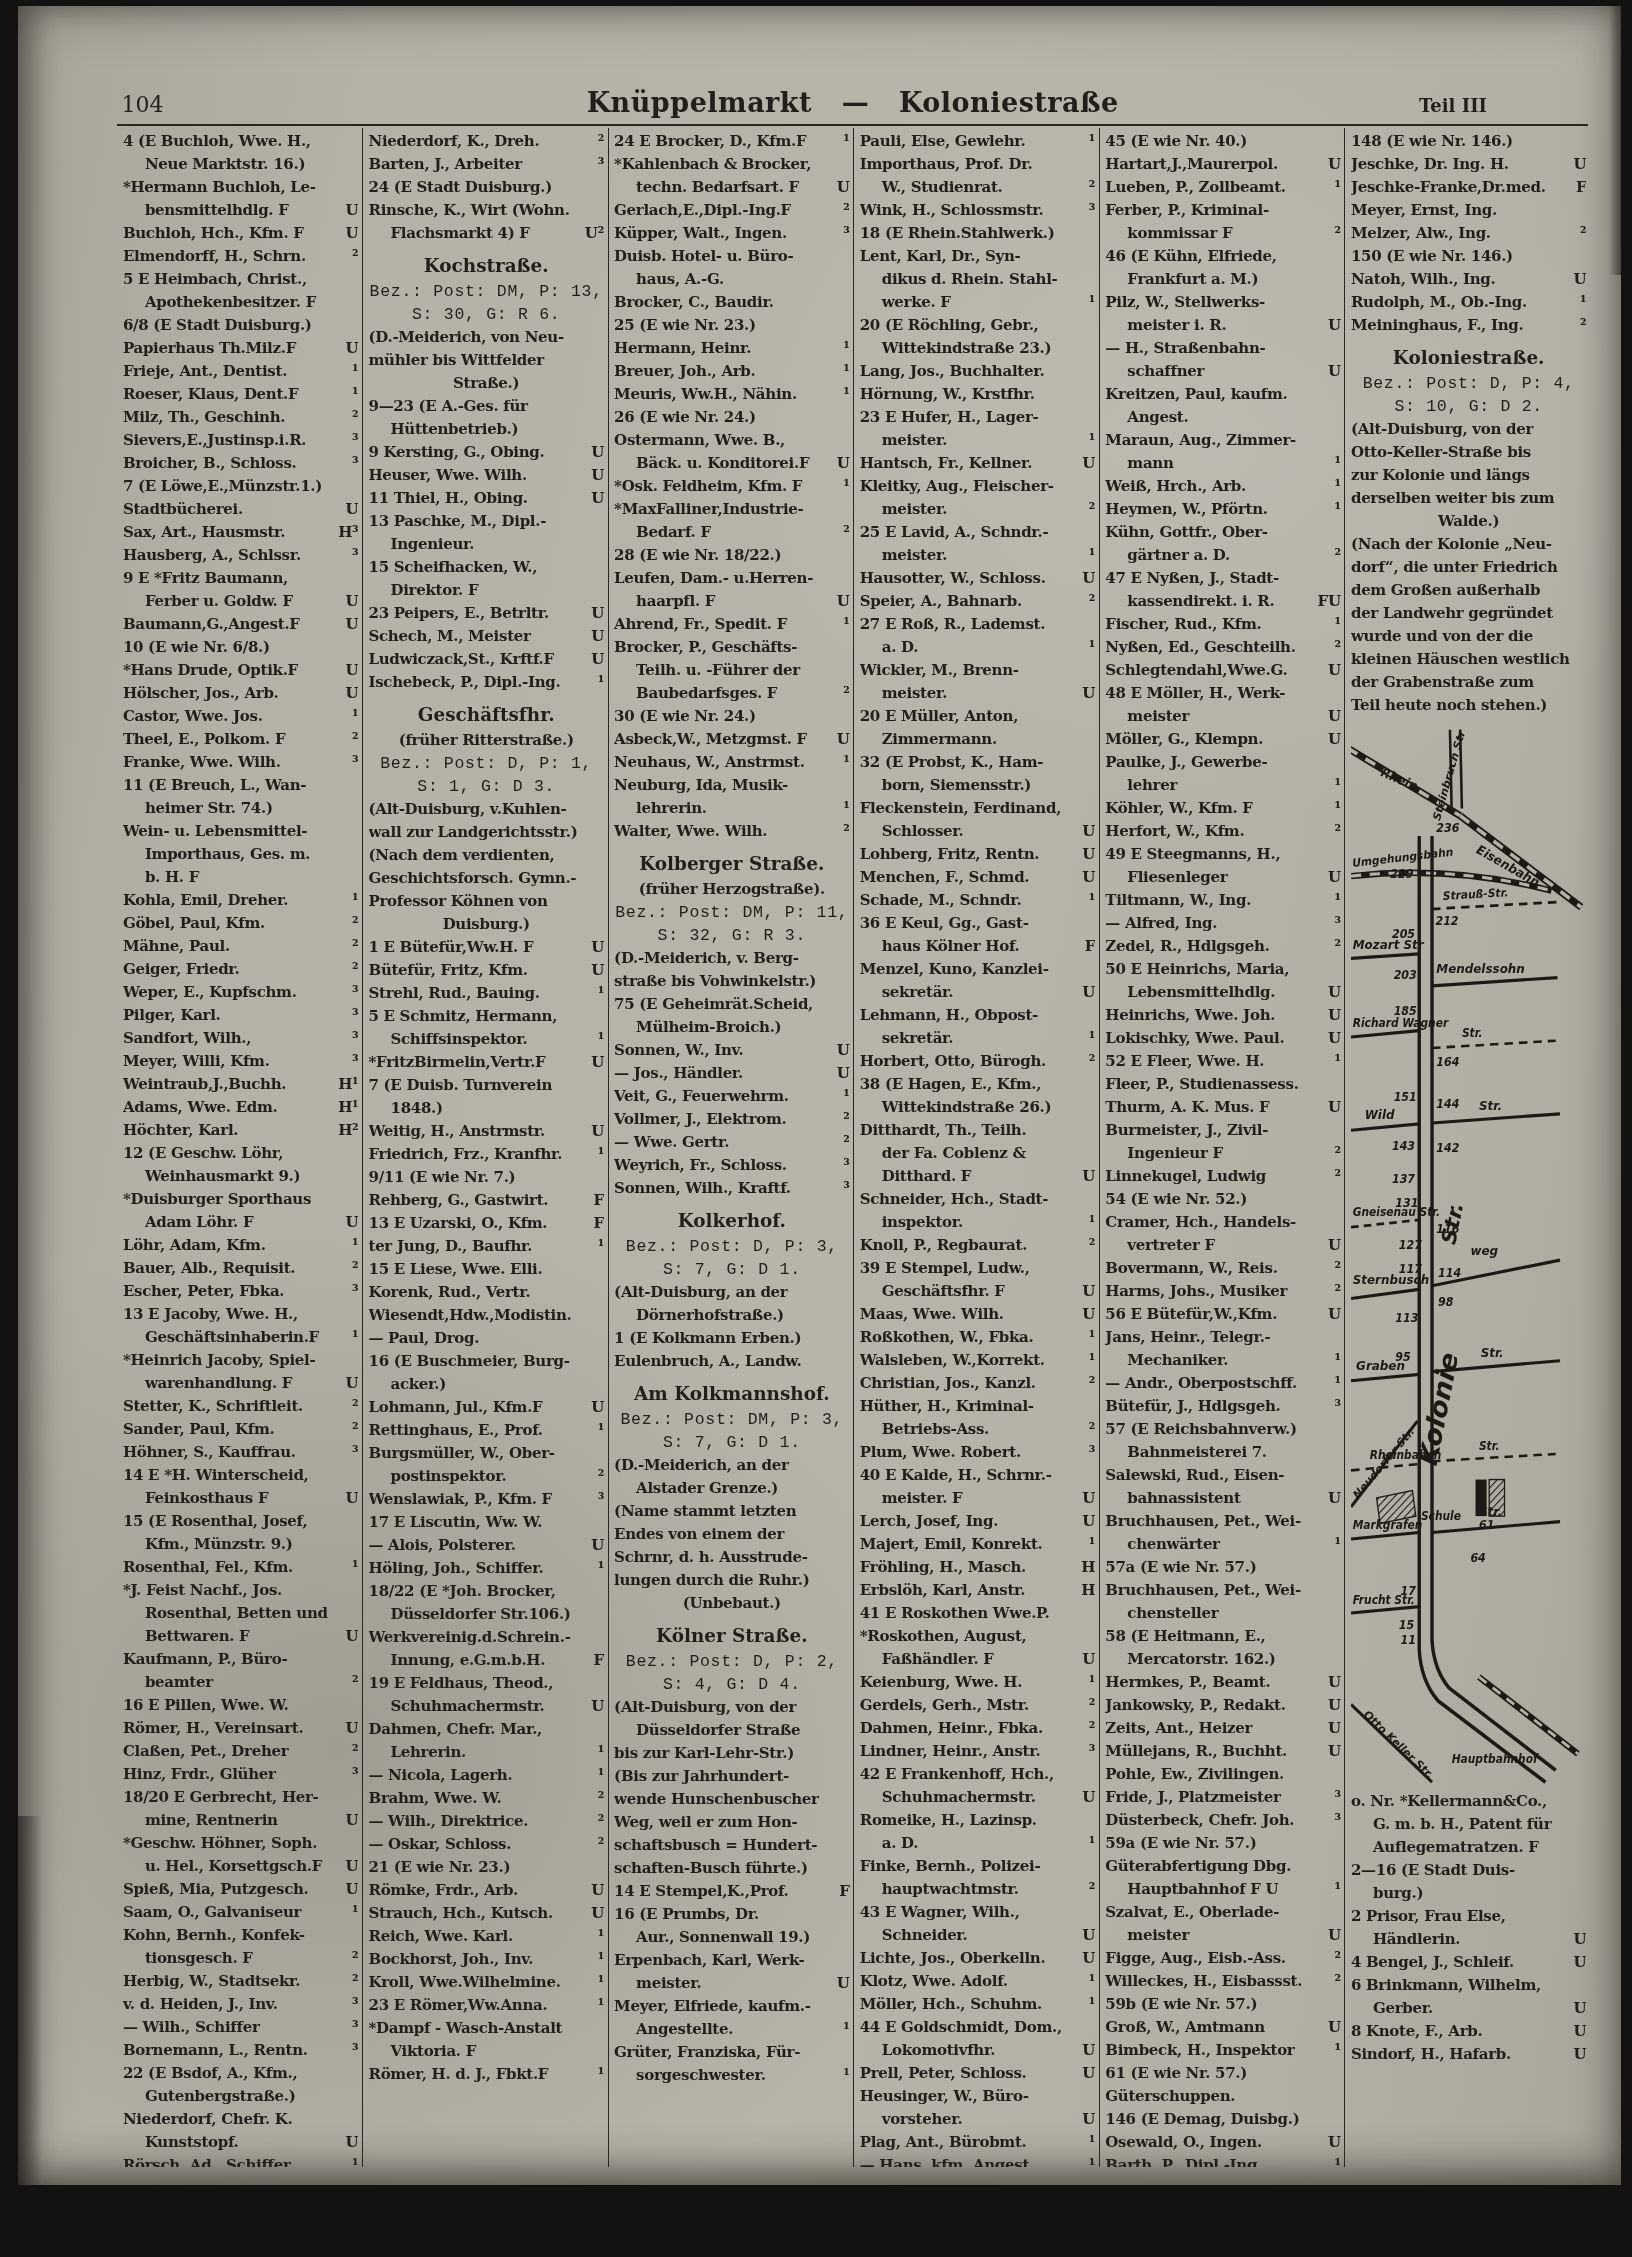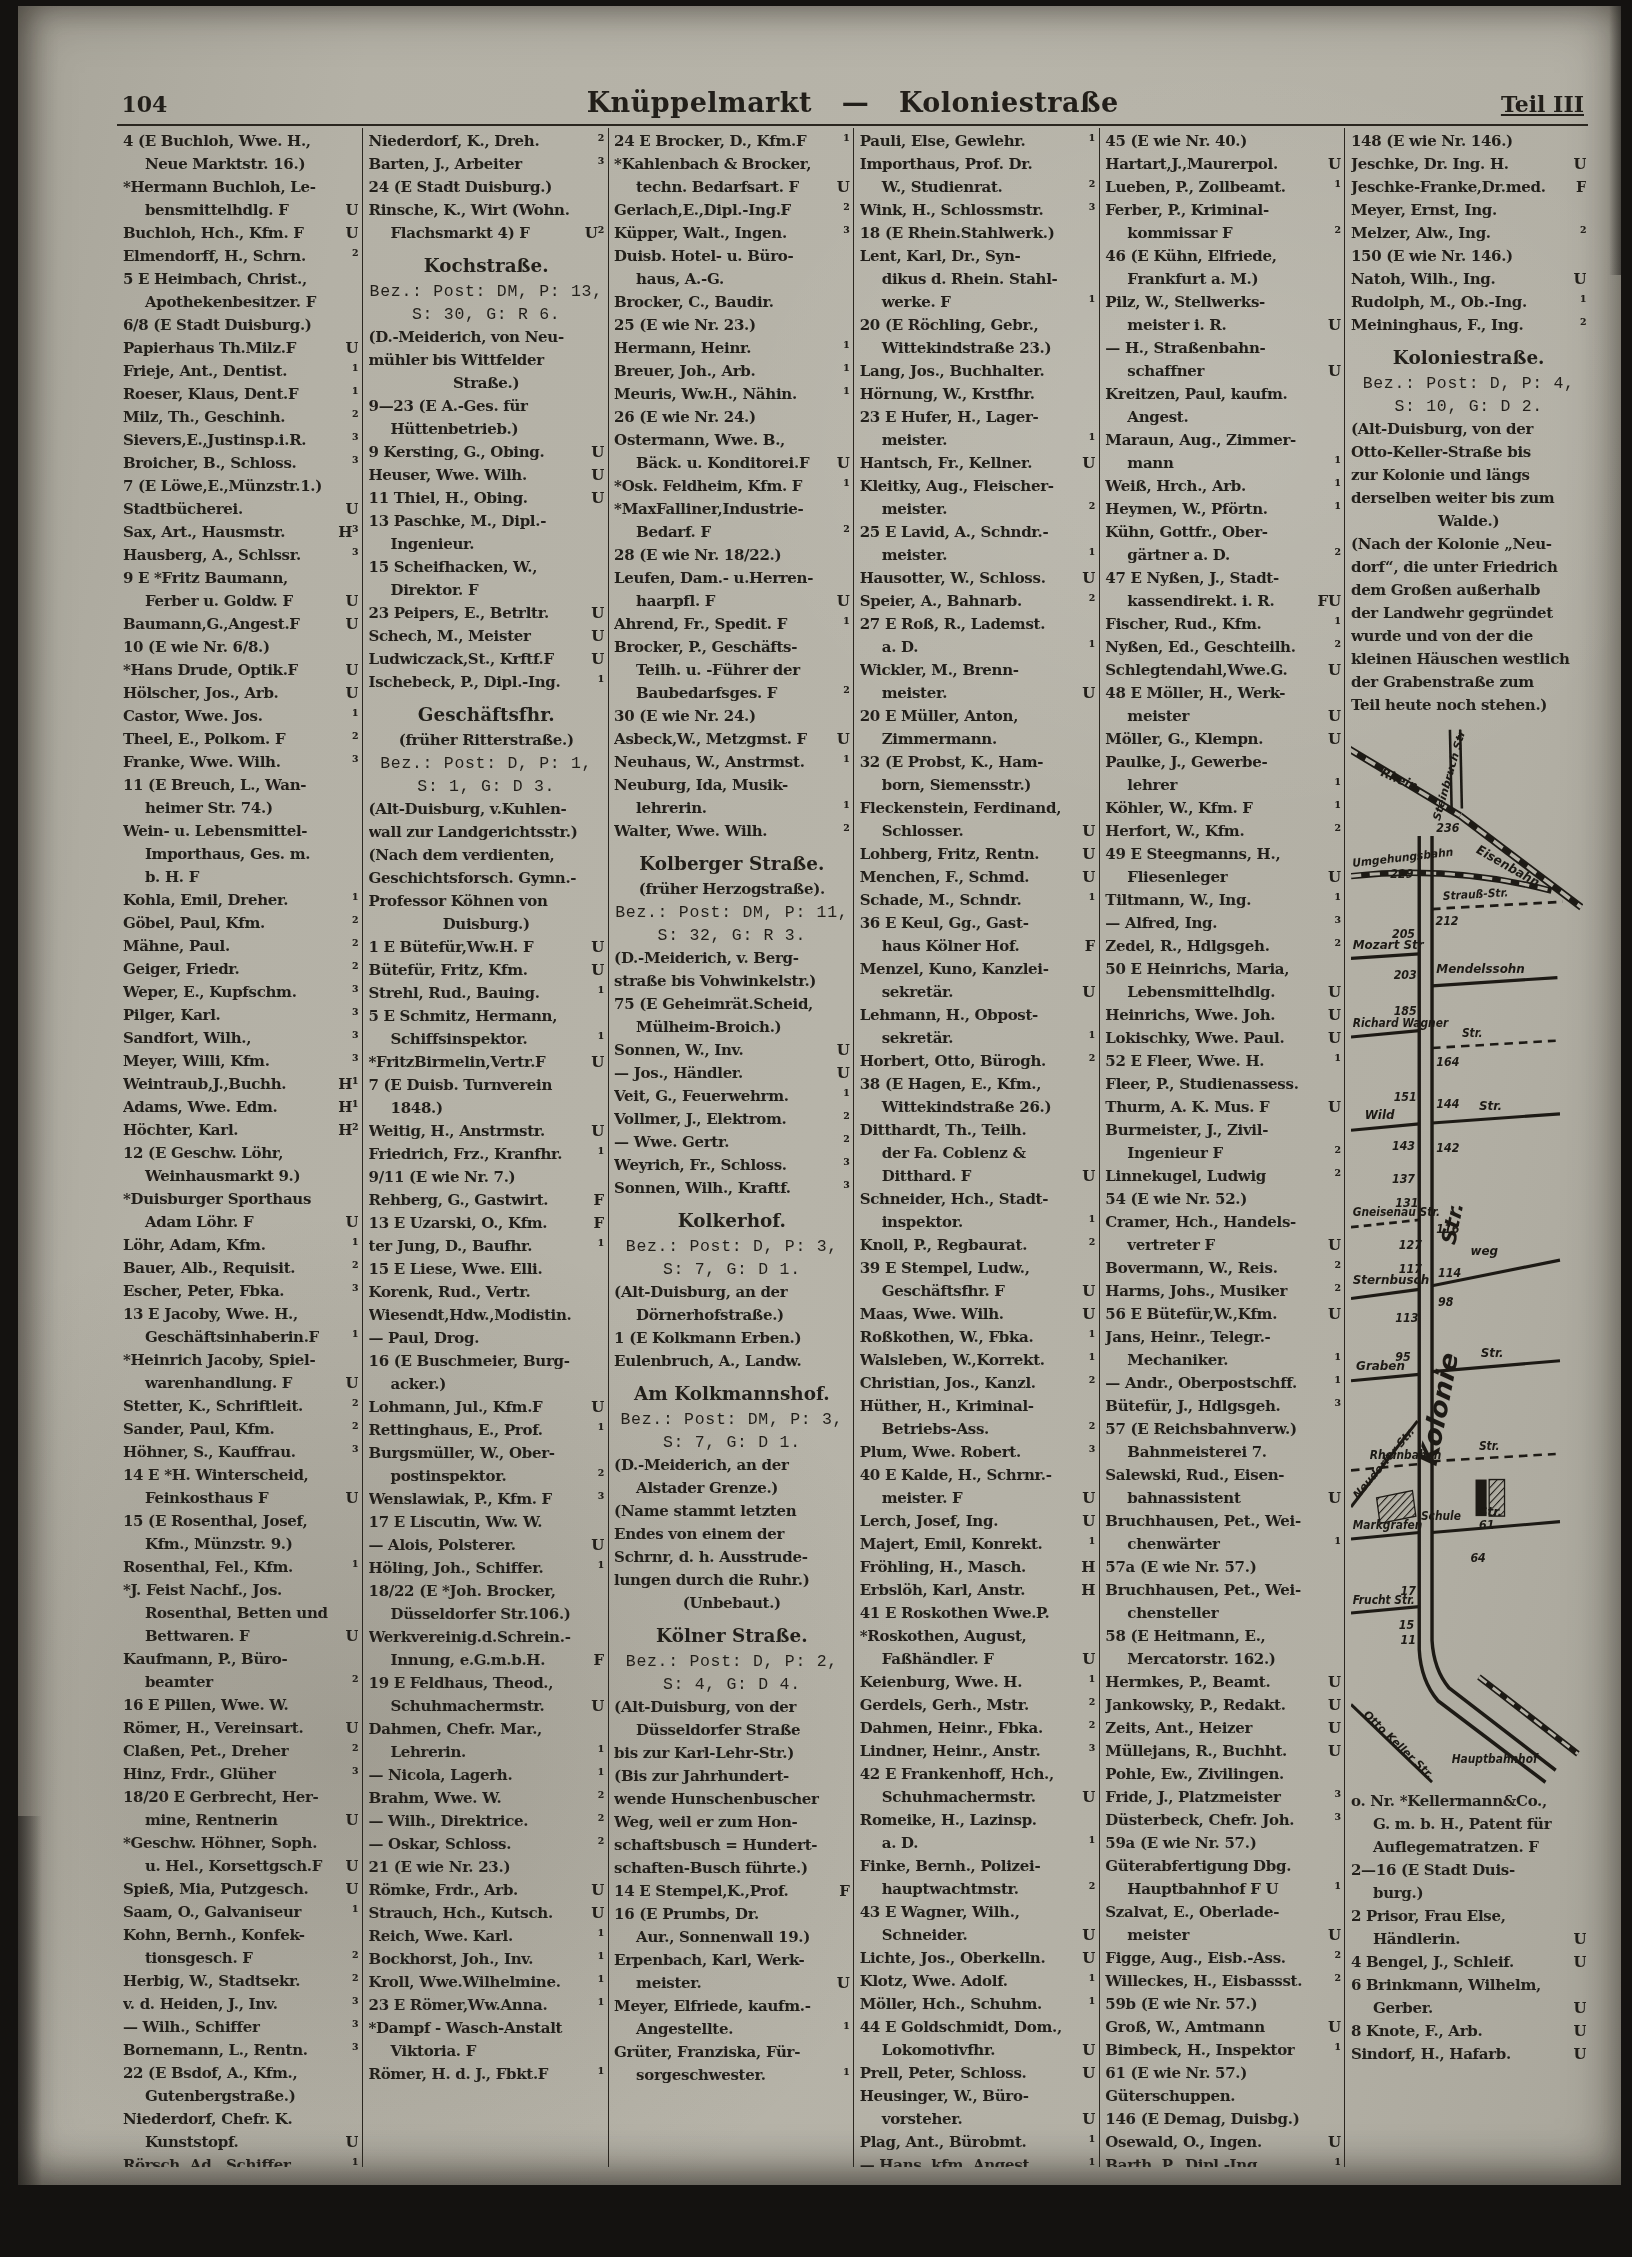--- a/index.html
+++ b/index.html
@@ -9,23 +9,23 @@
     background:
       radial-gradient(ellipse 826px 643px at 75% 20%, rgba(255,255,255,0.10), rgba(0,0,0,0) 60%),
       radial-gradient(ellipse 918px 826px at 20% 80%, rgba(60,55,45,0.18), rgba(0,0,0,0) 65%),
       linear-gradient(100deg,#a8a59a 0%, #b4b1a6 18%, #b7b4a9 50%, #b2afa4 82%, #a9a69b 100%);
     box-shadow: inset 0 0 55px rgba(20,15,10,.35), inset 11px 0 27.5px rgba(20,15,10,.28), inset 0 -16.5px 37px rgba(20,15,10,.3);
     color:#221f1a;}
   #edge-bl{position:absolute;left:0;bottom:55px;width:42px;height:386px;background:linear-gradient(to right,#141210,rgba(20,18,16,0));}
   #edge-tr{position:absolute;right:0;top:0;width:24px;height:275px;background:linear-gradient(to left,#141210,rgba(20,18,16,0));}
 
   #header{position:absolute;top:81px;left:103px;right:37px;display:flex;align-items:baseline;}
-  .pagenum{font-size:22px;font-weight:bold;width:165px;}
+  .pagenum{font-size:22px;font-weight:normal;width:165px;}
   .htitle{flex:1;text-align:center;font-size:27px;font-weight:bold;letter-spacing:0.5px;}
-  .hpart{width:165px;text-align:right;font-size:22px;font-weight:bold;text-decoration:underline;}
+  .hpart{width:165px;text-align:left;font-size:18px;font-weight:bold;}
   #headrule{position:absolute;top:118px;left:99px;right:33px;height:1.8px;background:#2a2archive no;}
   #headrule{background:#2a261f;}
 
   #columns{position:absolute;top:122px;left:99px;right:31px;bottom:18.4px;display:flex;}
   .col{flex:1 1 0;min-width:0;padding:1.8px 3.7px 0 5.5px;overflow:hidden;}
   .col + .col{border-left:1.4px solid #2a261f;}
   .ln{font-size:15px;line-height:23px;font-weight:bold;white-space:nowrap;overflow:hidden;letter-spacing:-0.3px;}
   .ln.ind{padding-left:22px;}
   .ln.ctr{text-align:center;}
   .ln.bz{text-align:center;font-weight:normal;font-size:16.5px;letter-spacing:0.7px;white-space:nowrap;font-family:Liberation Mono, monospace;}

